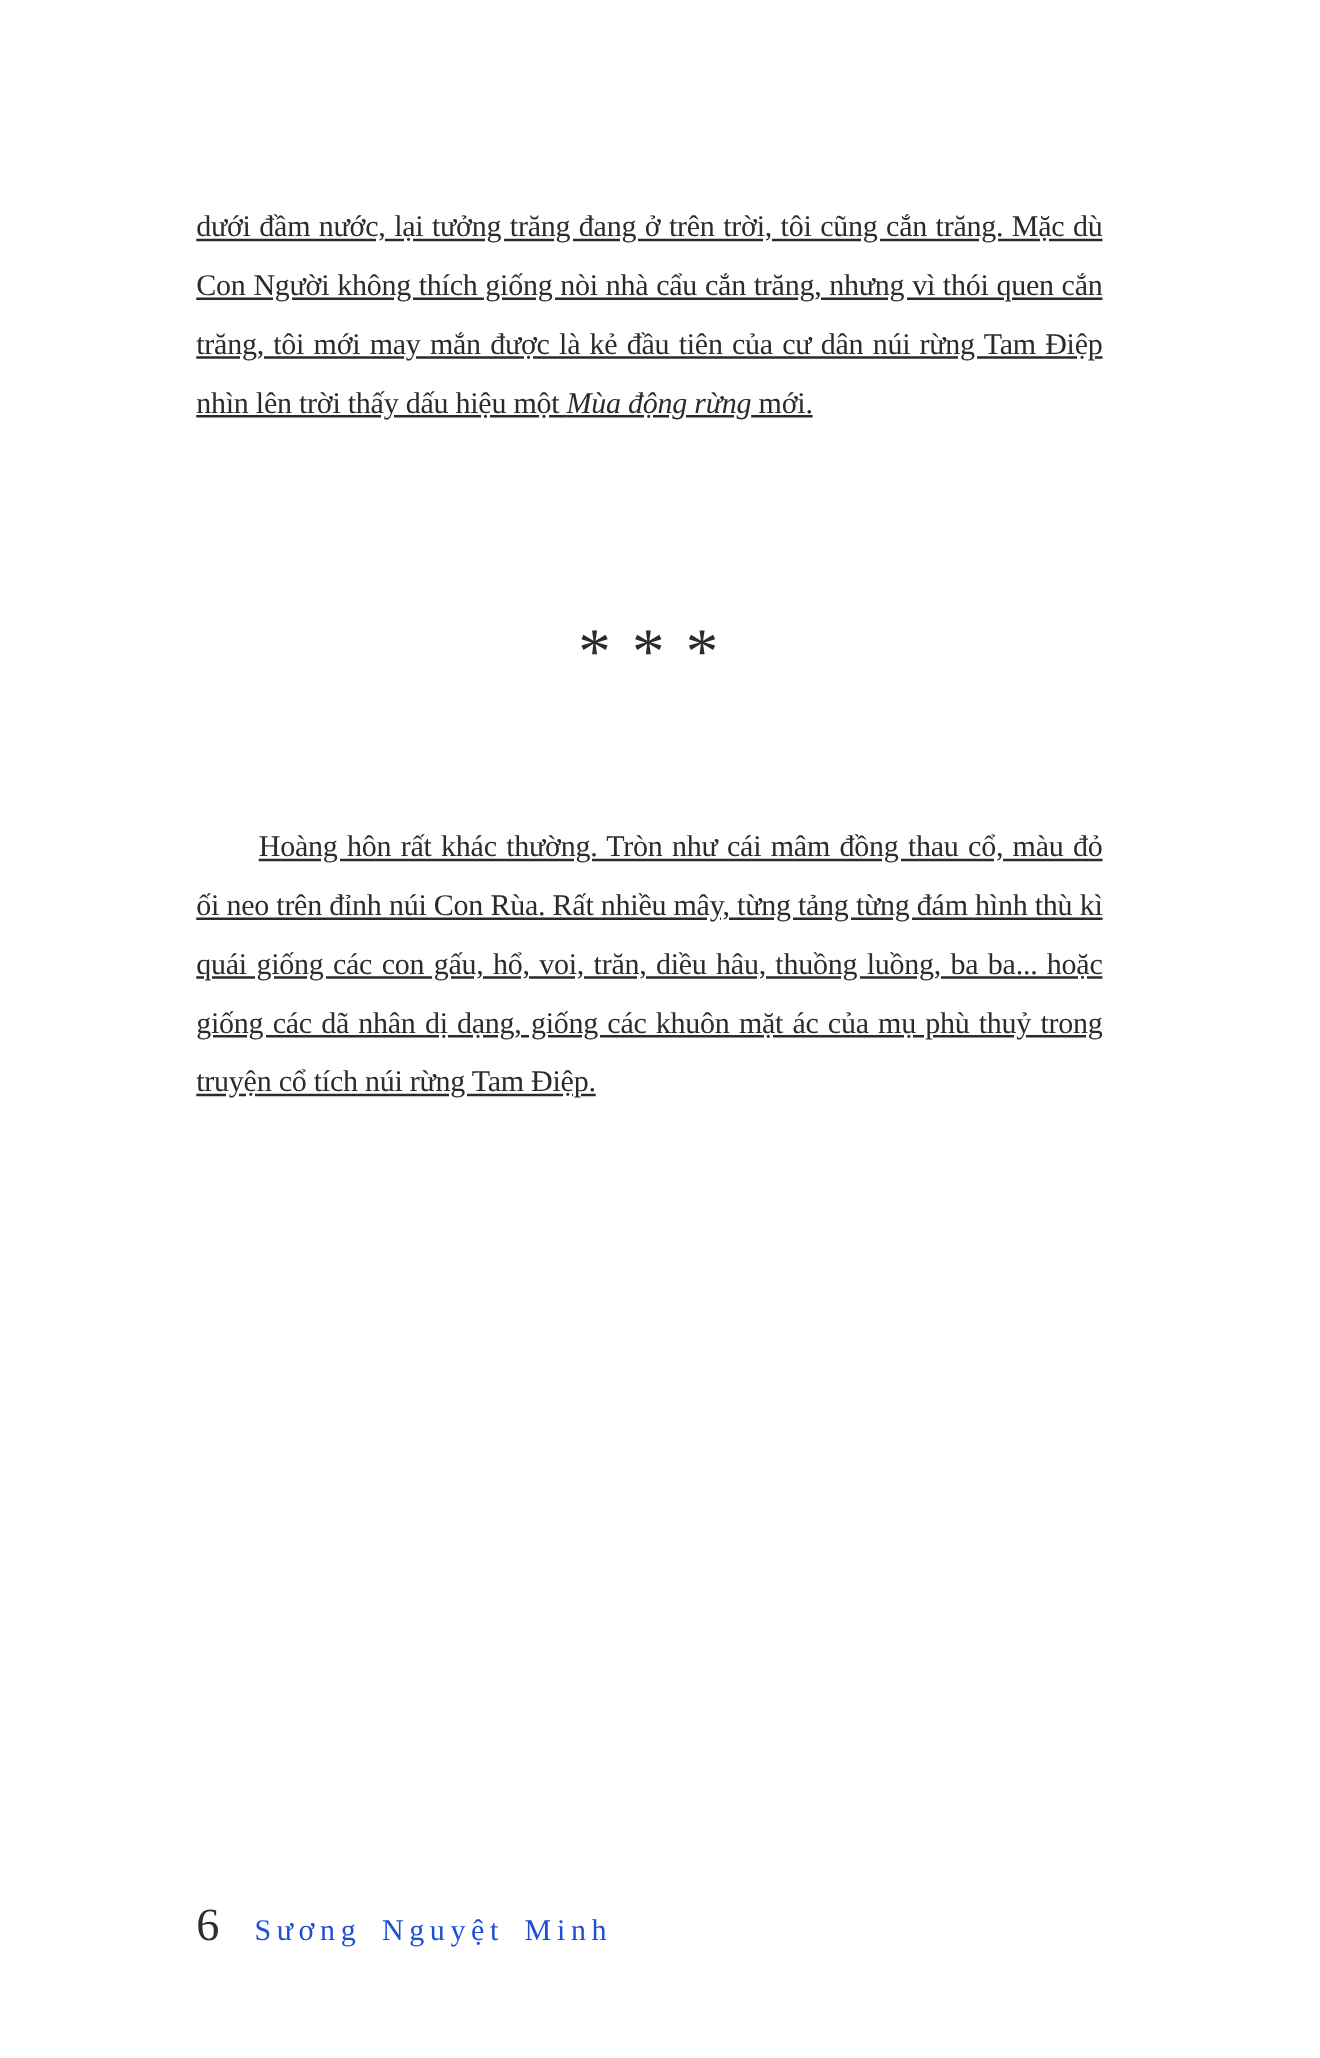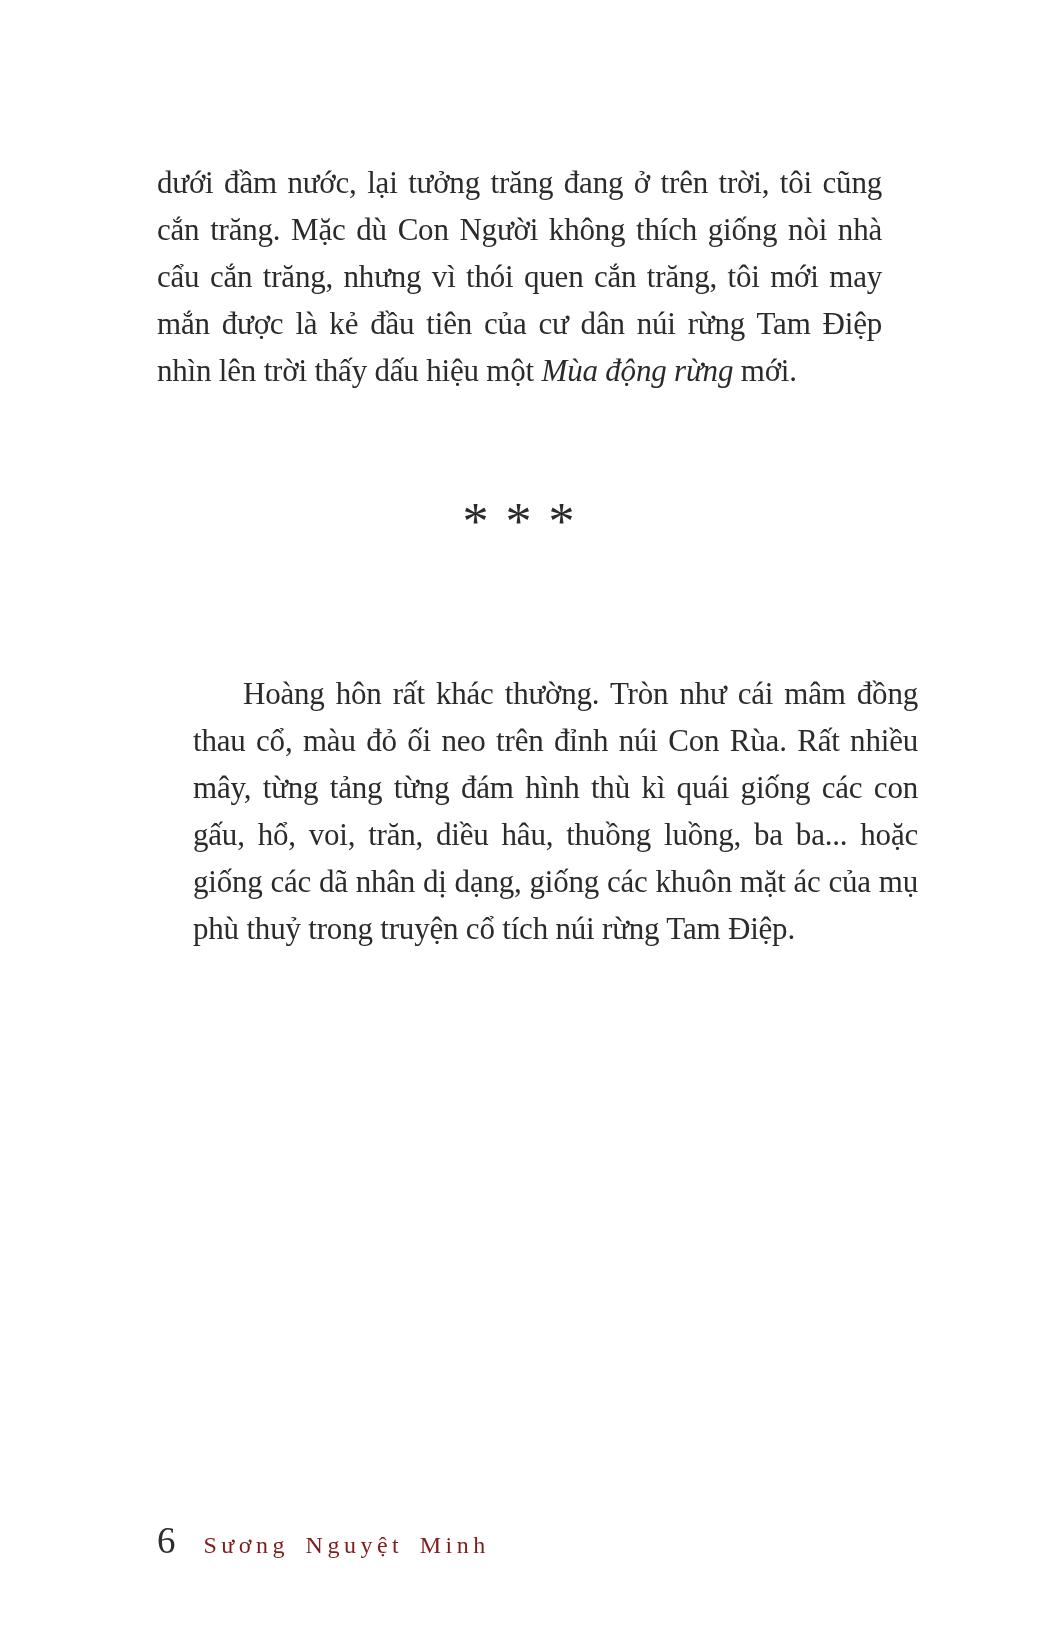--- a/index.html
+++ b/index.html
@@ -14,45 +14,46 @@
     background: #ffffff;
     overflow: hidden;
     font-family: "Liberation Serif", "DejaVu Serif", serif;
     color: #2b2b2b;
   }
   .body-par {
     position: absolute;
     left: 157px;
     width: 725px;
     margin: 0;
-    font-size: 31px;
+    font-size: 24px;
     line-height: 47px;
     letter-spacing: -0.2px;
     text-align: justify;
     color: #2b2b2b;
+    text-decoration: underline;
   }
   .indent { text-indent: 50px; }
   .italic-run { font-style: italic; }
 
   .separator {
     position: absolute;
     left: 157px;
     width: 725px;
     top: 498px;
     margin: 0;
     font-size: 52px;
     line-height: 47px;
     text-align: center;
     letter-spacing: 2px;
     color: #2b2b2b;
   }
 
   #p-continuation { top: 159px; }
   #p-twilight-intro { top: 600px; }
-  #p-twilight { top: 670px; margin-left: 36px; }
+  #p-twilight { top: 655px; }
   #p-stillness { top: 1002px; }
   #p-midnight { top: 1208px; }
   #p-moon { top: 1271px; }
 
   .footer {
     position: absolute;
     left: 157px;
     top: 1521px;
     display: flex;
     align-items: baseline;
@@ -61,21 +62,21 @@
   .page-number {
     font-size: 37px;
     line-height: 40px;
     color: #2e2e2e;
   }
   .author-name {
     font-size: 24px;
     line-height: 40px;
     letter-spacing: 4.5px;
     word-spacing: 6px;
-    color: #7f1d1d;
+    color: #1d4ed8;
   }
 </style>
 </head>
 <body>
 
 <div class="page">
 
   <p class="body-par" id="p-continuation"><span>dưới đầm nước, lại tưởng trăng đang ở trên trời, tôi cũng cắn trăng. Mặc dù Con Người không thích giống nòi nhà cẩu cắn trăng, nhưng vì thói quen cắn trăng, tôi mới may mắn được là kẻ đầu tiên của cư dân núi rừng Tam Điệp nhìn lên trời thấy dấu hiệu một </span><span class="italic-run">Mùa động rừng</span><span> mới.</span></p>
 
   <div class="separator">* * *</div>

